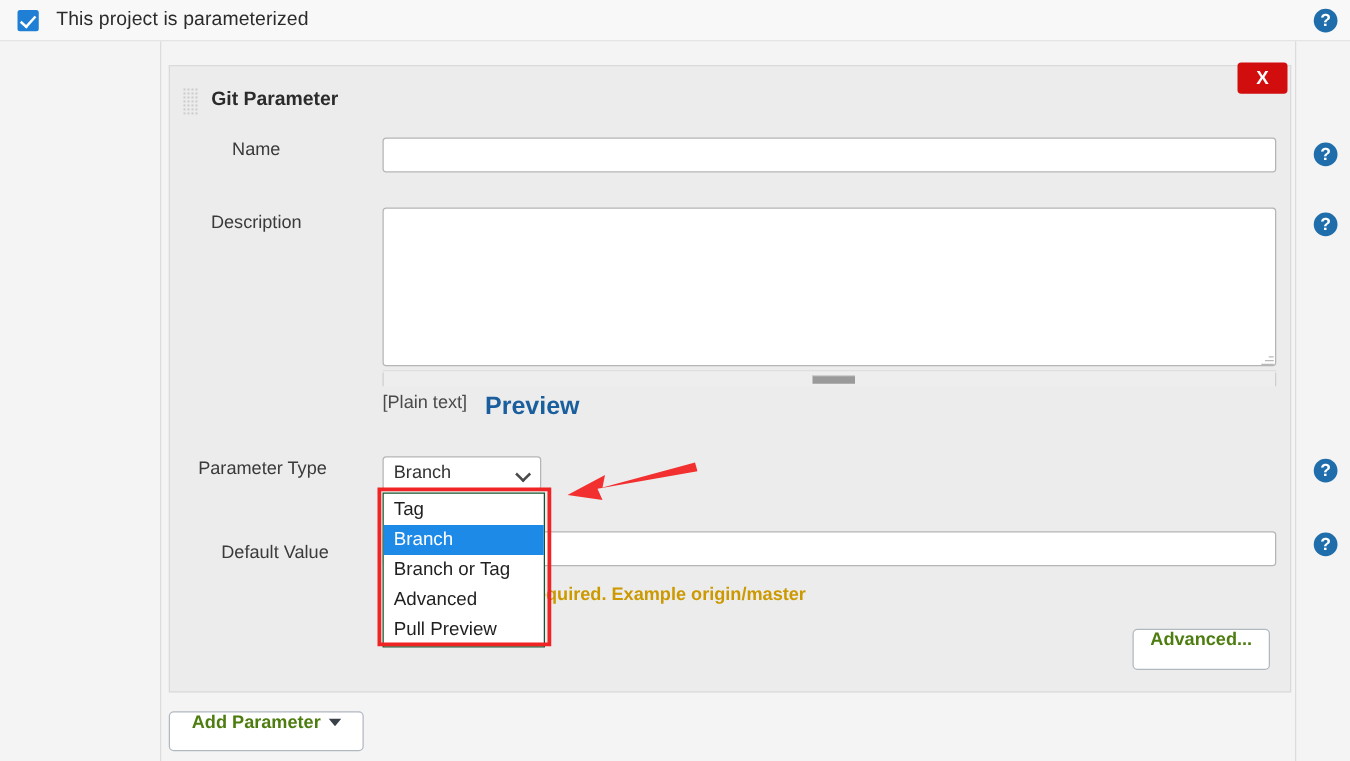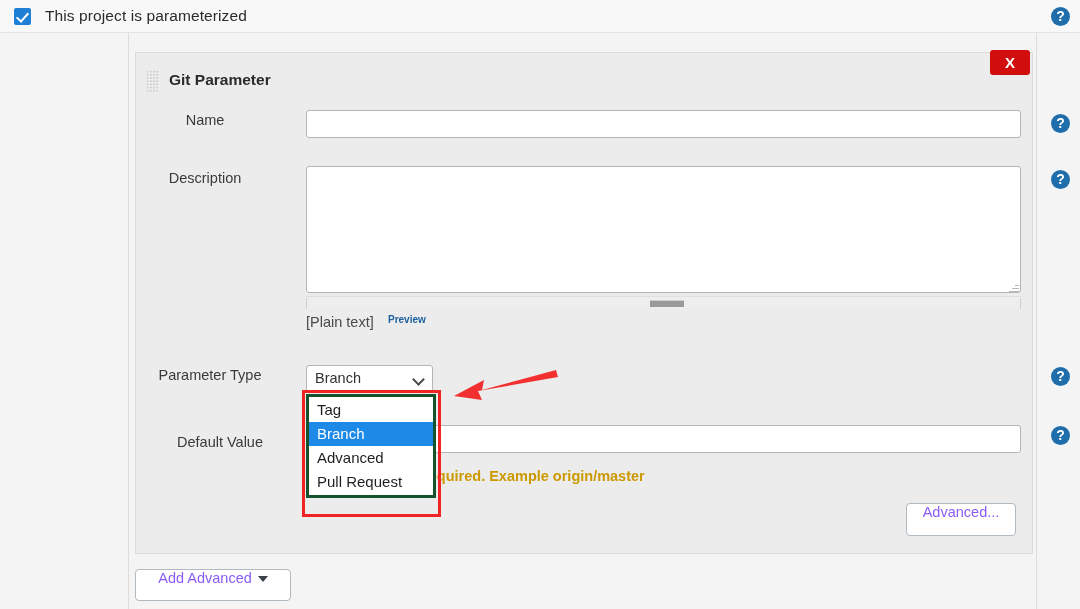--- a/index.html
+++ b/index.html
@@ -179,21 +179,21 @@
   .plain-text {
     position: absolute;
     left: 306px; top: 314px;
     font-size: 14.5px;
     color: #4a4a4a;
     text-align: right;
   }
   .preview-link {
     position: absolute;
     left: 388px; top: 314px;
-    font-size: 10px;
+    font-size: 20px;
     color: #1b5e9e;
     font-weight: bold;
     cursor: pointer;
   }
 
   
   .select-box {
     position: absolute;
     left: 306px; top: 365px;
     width: 127px; height: 27px;
@@ -216,21 +216,21 @@
     border-width: 0 2px 2px 0;
     transform: rotate(45deg);
   }
 
   
   .dropdown {
     position: absolute;
     left: 306px; top: 394px;
     width: 130px;
     background: #ffffff;
-    border: 3px solid #14532d;
+    border: 1px solid #14532d;
     z-index: 40;
     padding: 1px 0;
   }
   .dd-item {
     height: 24px;
     line-height: 24px;
     padding-left: 8px;
     font-size: 15px;
     color: #1f1f1f;
     cursor: pointer;
@@ -274,22 +274,22 @@
     width: 715px; height: 28px;
   }
 
   
   .btn {
     position: absolute;
     background: #ffffff;
     border: 1px solid #b0b8c0;
     border-radius: 4px;
     font-size: 14.5px;
-    font-weight: normal;
-    color: #8b5cf6;
+    font-weight: bold;
+    color: #4d7c0f;
     font-family: "Liberation Sans", sans-serif;
     cursor: pointer;
     text-align: center;
   }
   .btn-advanced {
     left: 906px; top: 503px;
     width: 110px; height: 33px;
   }
   .btn-add {
     left: 135px; top: 569px;
@@ -382,28 +382,29 @@
   <div class="flabel" style="left:150px; top:434px; width:140px;">Default Value</div>
   <input class="finput default-input" placeholder="" style="">
   <div class="help" style="position:absolute; left:1051px; top:426px;">?</div>
 
   <div class="warn-bar"></div>
   <div class="warn">is required. Example origin/master</div>
 
   <div class="dropdown" id="dropdown-list">
       <div class="dd-item">Tag</div>
       <div class="dd-item selected">Branch</div>
+      <div class="dd-item">Branch or Tag</div>
       <div class="dd-item">Advanced</div>
-      <div class="dd-item">Pull Request</div>
+      <div class="dd-item">Pull Preview</div>
     </div>
   <div class="red-box"></div>
 
   <svg class="arrow-anno" viewBox="0 0 110 36">
     <polygon points="108,2 34,22 36,12 6,28 34,32 30,23 110,9" fill="#f23030"></polygon>
   </svg>
 
   <div class="btn btn-advanced">Advanced...</div>
 
   <div class="btn btn-add">
-    <span>Add Advanced</span><span class="caret-down"></span>
+    <span>Add Parameter</span><span class="caret-down"></span>
   </div>
 
 </div>
 
 </body></html>

